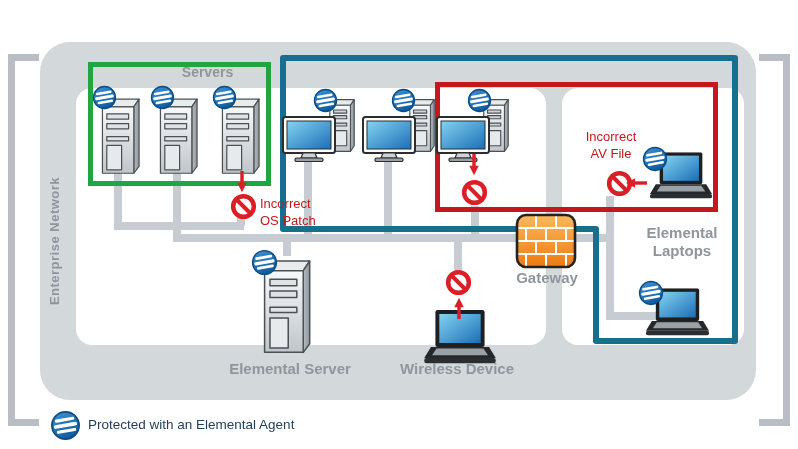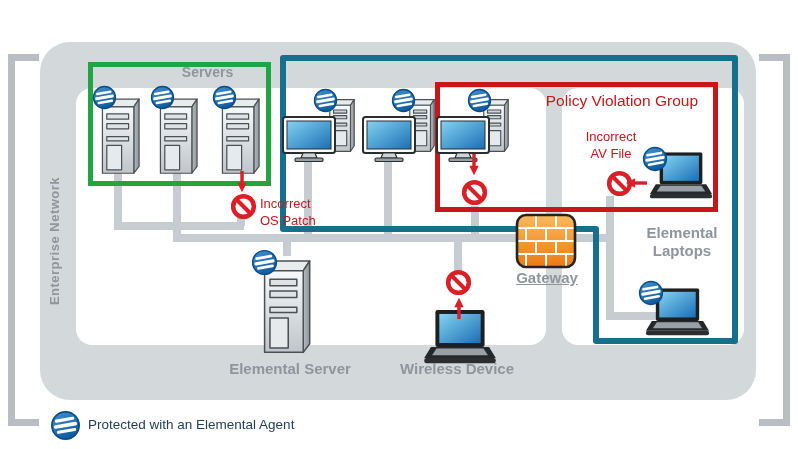--- a/index.html
+++ b/index.html
@@ -171,24 +171,23 @@
   <div class="abs wire" style="left:606px;top:312px;width:56px;height:8px;"></div>
 
   <svg class="abs tealline" viewBox="0 0 798 449">
     <polygon points="283,58 735,58 735,341 596,341 596,229 283,229" fill="none" stroke="#176f8e" stroke-width="6" stroke-linejoin="round"></polygon>
   </svg>
 
   <div class="abs greenbox"></div>
   <div class="abs redbox"></div>
 
   <div class="abs lbl sm" style="left:88px;top:64px;width:183px;">Servers</div>
-  <div class="abs pvg-label">Policy Violation Group</div>
   <div class="abs lbl md" style="left:612px;top:224px;width:140px;">Elemental
 Laptops</div>
-  <div class="abs lbl md" style="left:472px;top:269px;width:150px;text-decoration:underline;">Gateway</div>
+  <div class="abs lbl md" style="left:472px;top:269px;width:150px;">Gateway</div>
   <div class="abs lbl md" style="left:205px;top:360px;width:170px;">Elemental Server</div>
   <div class="abs lbl md" style="left:372px;top:360px;width:170px;">Wireless Device</div>
 
   <svg class="abs dev" style="left:95px;top:93px;width:48px;height:82px;" viewBox="0 0 54 94">
       <use href="#srv"></use>
     </svg>
   <svg class="abs dev" style="left:153px;top:93px;width:48px;height:82px;" viewBox="0 0 54 94">
       <use href="#srv"></use>
     </svg>
   <svg class="abs dev" style="left:215px;top:93px;width:48px;height:82px;" viewBox="0 0 54 94">

